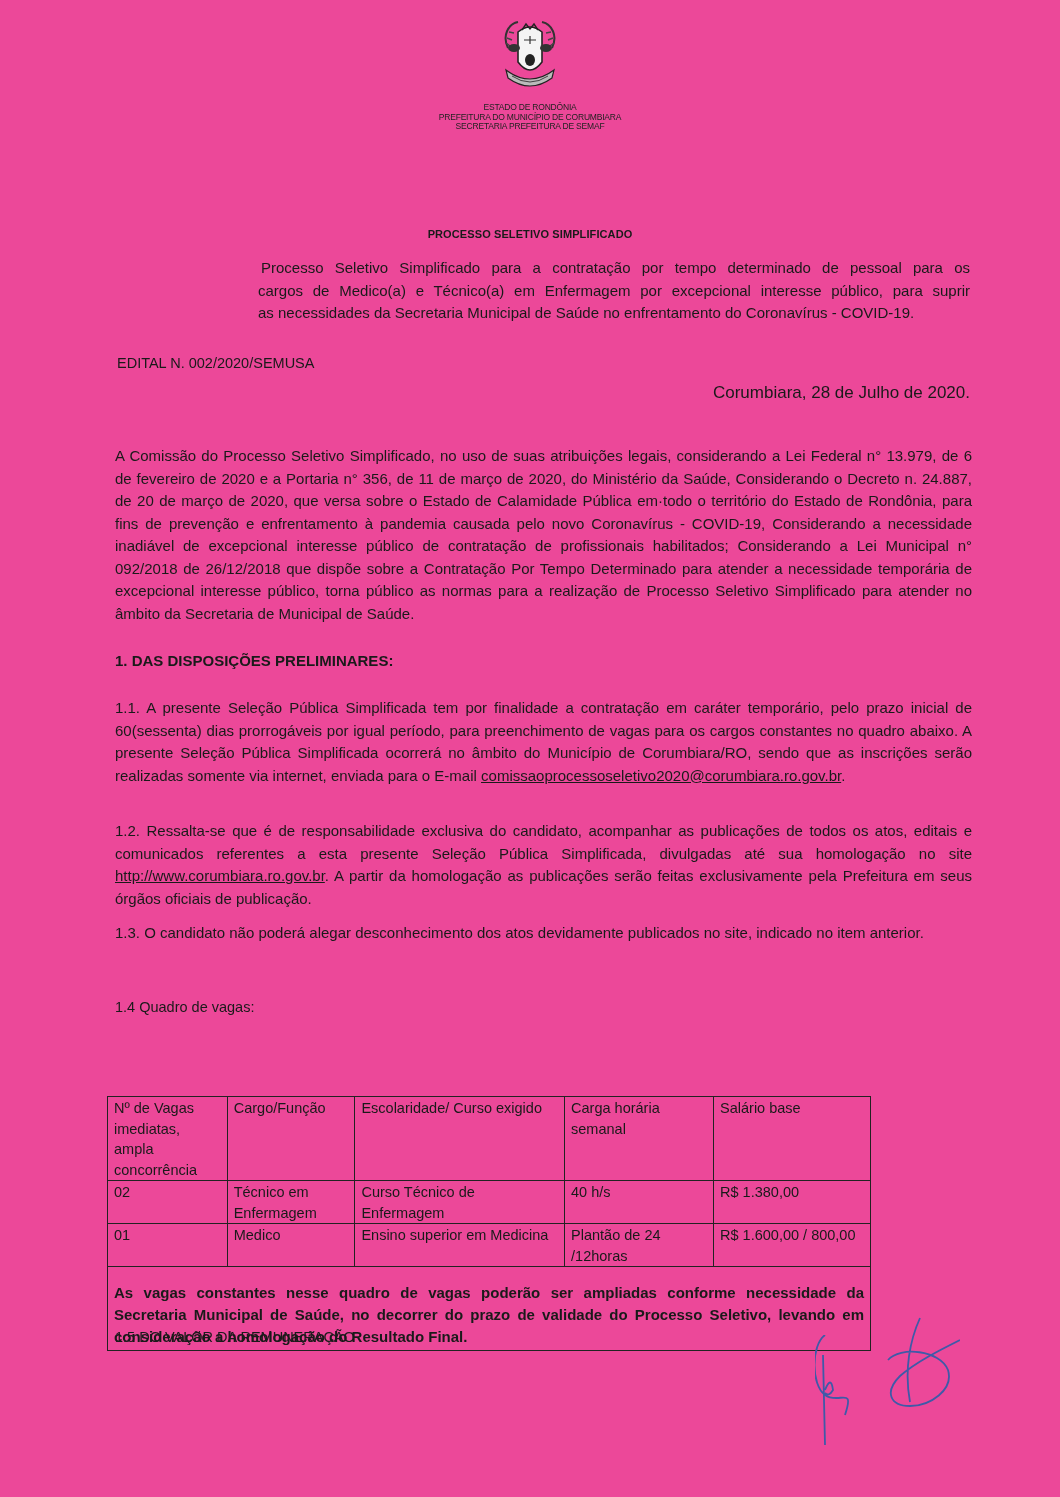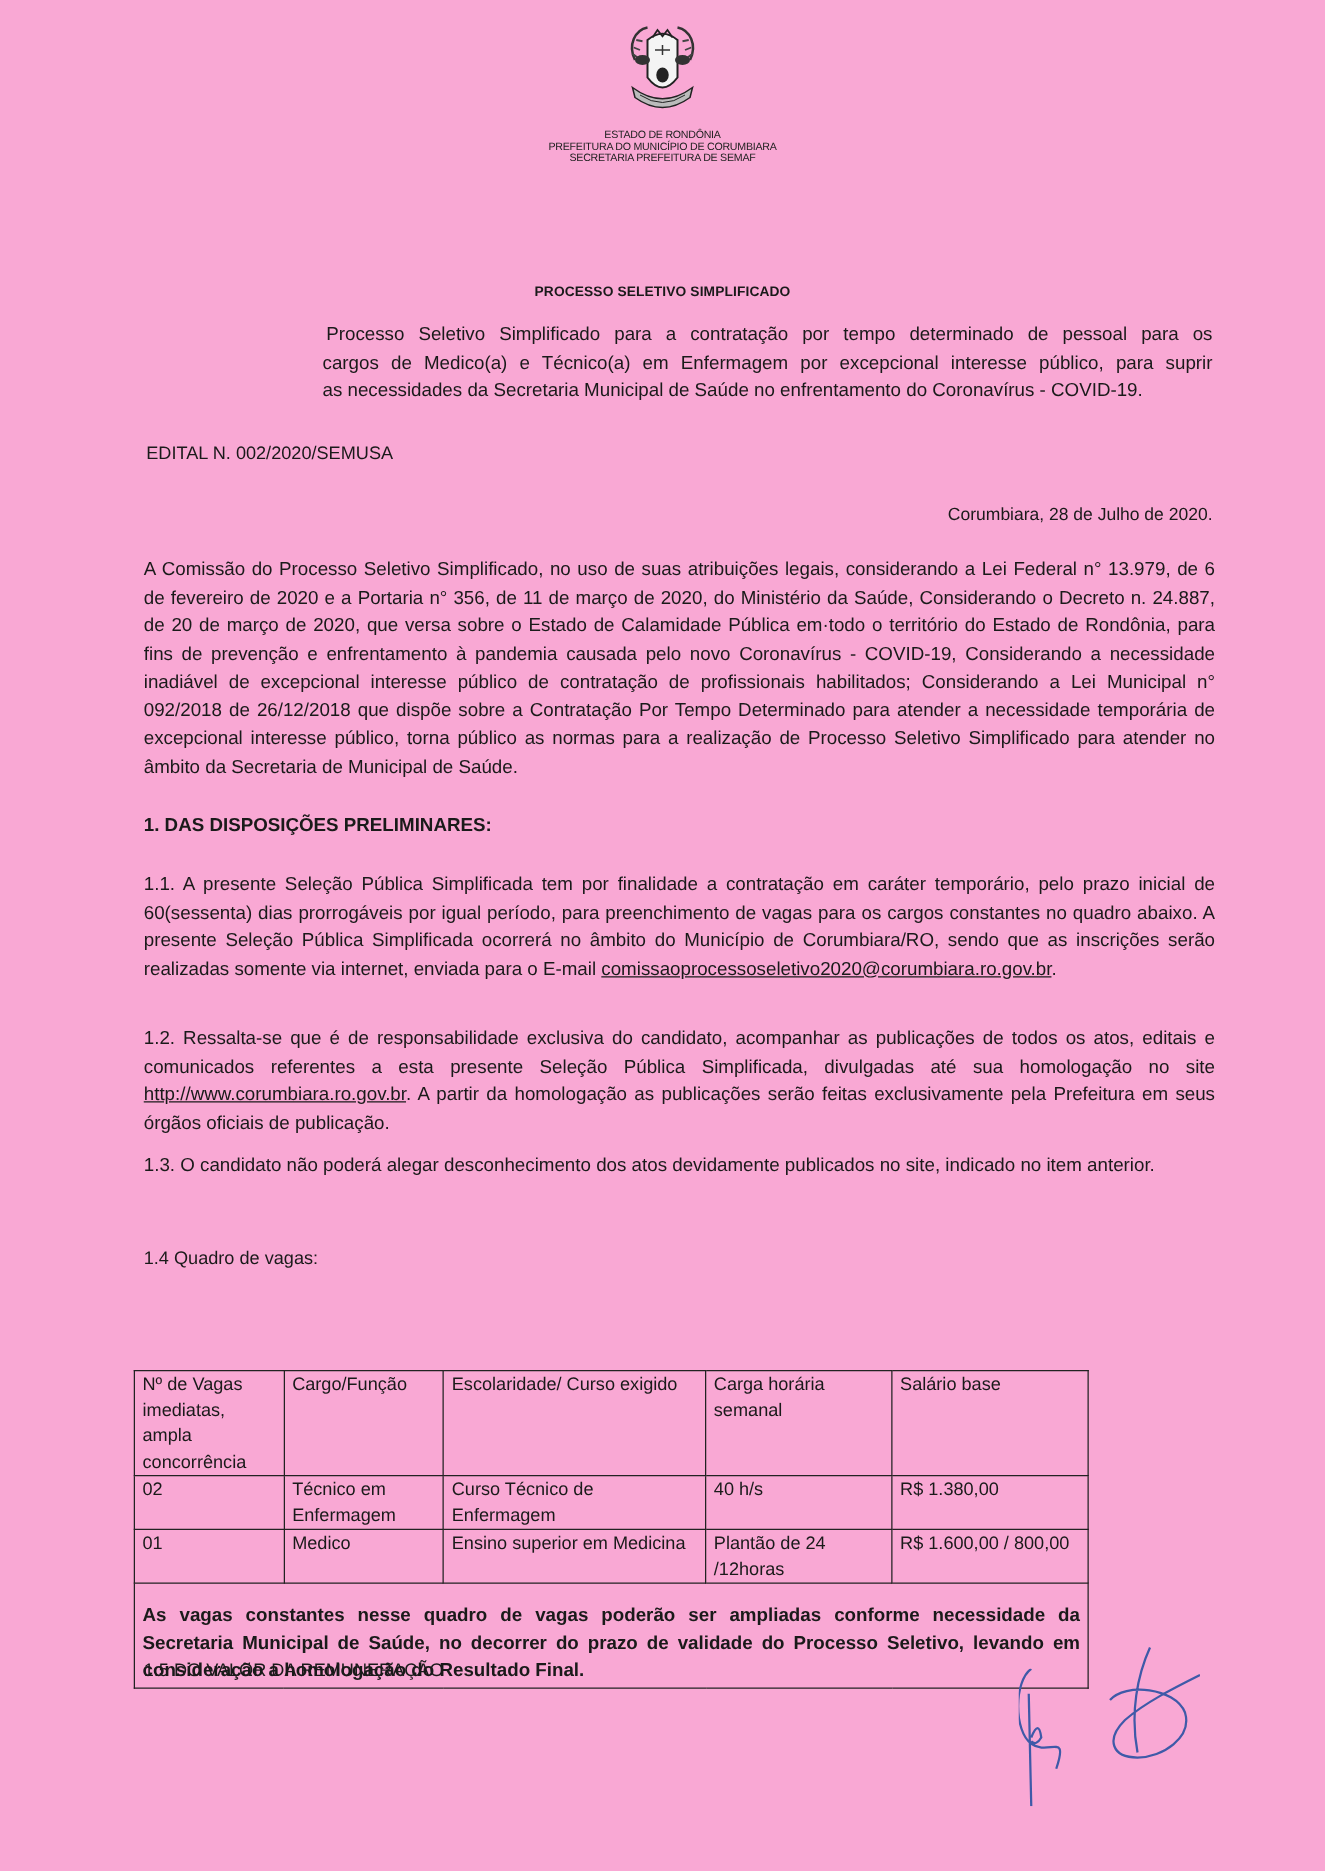--- a/index.html
+++ b/index.html
@@ -1,28 +1,28 @@
 <!DOCTYPE html>
 <html><head>
   <meta charset="utf-8">
   <style>
     html, body { margin: 0; padding: 0; background: #ffffff; }
     body { width: 1060px; height: 1497px; position: relative; overflow: hidden;
            font-family: "Liberation Sans", sans-serif; color: #1a1a1a; }
-    .page { position: absolute; inset: 0; background: #f9a8d4; }
+    .page { position: absolute; inset: 0; background: #ec4899; }
     .crest { position: absolute; left: 500px; top: 18px; width: 60px; height: 78px; }
     .header-lines { position: absolute; left: 380px; top: 103px; width: 300px; text-align: center;
                     font-size: 8.5px; line-height: 9.5px; letter-spacing: -0.2px; color: #222; }
     .doc-title { position: absolute; left: 0; width: 1060px; top: 228px; text-align: center;
                  font-weight: bold; font-size: 11px; letter-spacing: 0.1px; }
     .abstract { position: absolute; left: 258px; top: 257px; width: 712px; font-size: 15px;
                 line-height: 22.5px; text-align: justify; }
     .abstract span { display:block; }
     .edital { position: absolute; left: 117px; top: 355px; font-size: 14.5px; }
-    .dateline { position: absolute; right: 90px; top: 383px; font-size: 14px; margin-top: 20px; }
+    .dateline { position: absolute; right: 90px; top: 383px; font-size: 17px; }
     .para { position: absolute; left: 115px; width: 857px; font-size: 15px; line-height: 22.5px;
             text-align: justify; }
     .section-head { position: absolute; left: 115px; top: 652px; font-size: 15px; font-weight: bold; }
     .p-intro { top: 445px; }
     .p-11 { top: 697px; }
     .p-12 { top: 820px; }
     .p-13 { top: 922px; }
     .quadro-label { position: absolute; left: 115px; top: 999px; font-size: 14.5px; }
     .link { text-decoration: underline; }
     table.vagas { position: absolute; left: 107px; top: 1096px; width: 764px; border-collapse: collapse;

